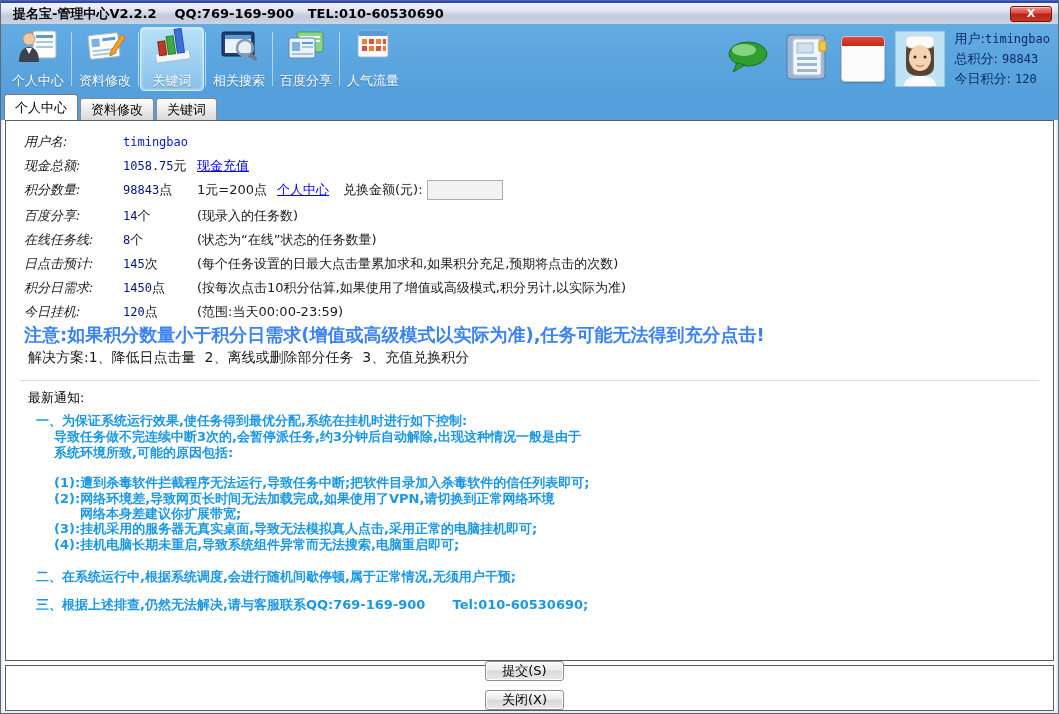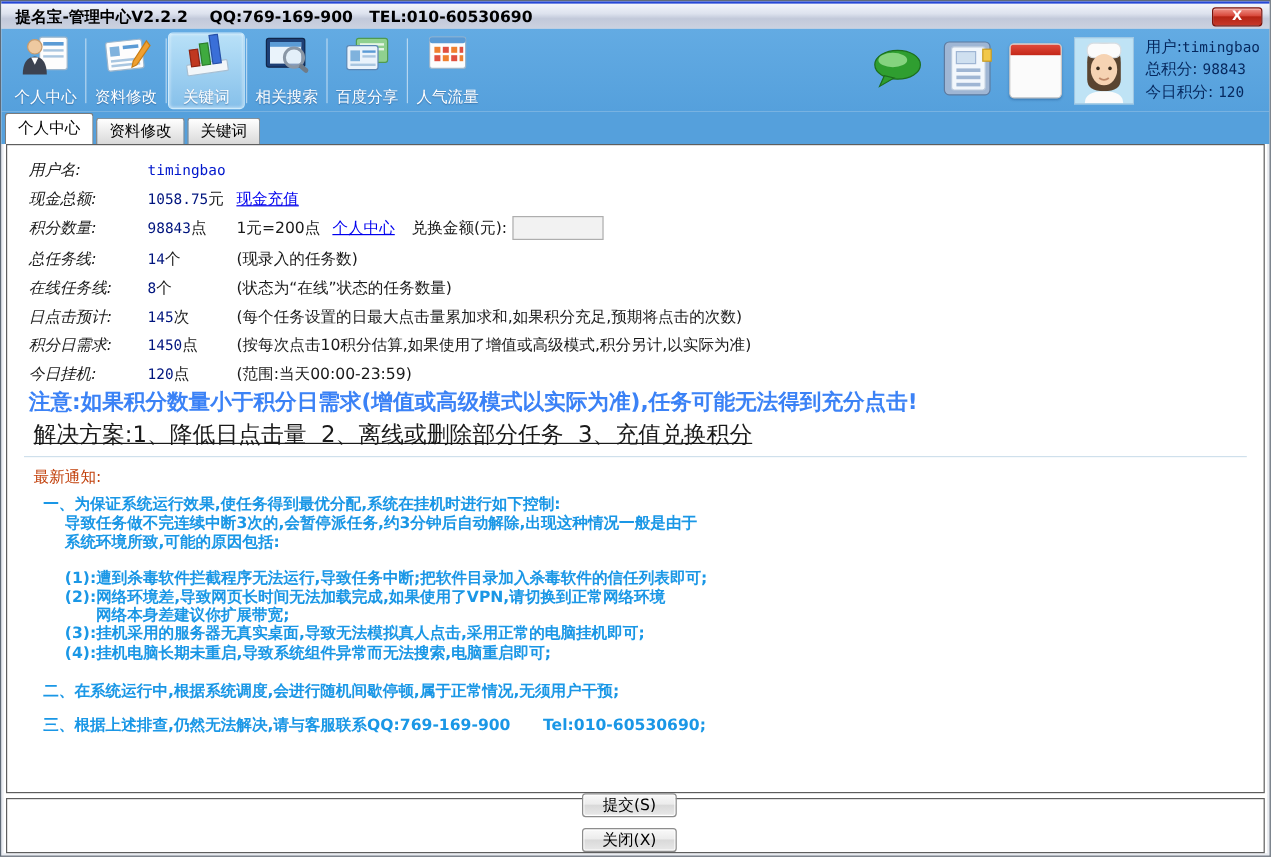--- a/index.html
+++ b/index.html
@@ -82,23 +82,23 @@
   .mono-blue{ font-family:"DejaVu Sans Mono","Liberation Mono",monospace; font-size:12px; color:#0017cc; }
   .link{ color:#0000ee; text-decoration:underline; cursor:pointer; font-size:13px; }
   .note{ color:#1a1a1a; }
   .rate{ margin-right:10px; }
   .ex-label{ margin-left:14px;text-align:center; }
   .ex-input{
     margin-left:4px; width:76px; height:20px; border:1px solid #aeaeae; background:#f2f2f2;
     font-size:12px; padding:0 4px; font-family:"DejaVu Sans Mono","Liberation Mono",monospace;
   }
   .warning{ position:absolute; left:18px; font-size:18px; font-weight:bold; color:#3b82f6; white-space:pre-wrap; }
-  .solution{ position:absolute; left:22px; font-size:19px; color:#1a1a1a; white-space:pre-wrap;text-decoration:underline; }
+  .solution{ position:absolute; left:22px; font-size:14px; color:#1a1a1a; white-space:pre-wrap; }
   .divider{ position:absolute; left:14px; right:14px; height:1px; background:#cfe0ec; }
-  .notice-title{ position:absolute; left:22px; font-size:13px; color:#c2410c; }
+  .notice-title{ position:absolute; left:22px; font-size:13px; color:#000000; }
   .blue-line{
     position:absolute; font-size:13px; font-weight:bold; color:#1a97e6; white-space:pre-wrap; line-height:15px;
   }
   
   .btn{
     min-width:72px; height:28px; padding:0 16px; font-size:13px; color:#000; cursor:pointer;
     background:linear-gradient(#f9f9f9, #ececec 45%, #d9d9d9 50%, #e9e9e9 100%);
     border:1px solid #8d8d8d; border-radius:3px;
     box-shadow:inset 0 0 0 1px #fff; font-family:inherit;
   }
@@ -281,21 +281,21 @@
     <div class="frow" style="top:58px">
       <span class="flabel">积分数量:</span>
       <span class="fval"><span class="num">98843</span><span>点</span></span>
       <span class="rate">1元=200点</span>
       <span class="link">个人中心</span>
       <span class="ex-label">兑换金额(元):</span>
       <input class="ex-input" value="" style="">
     </div>
 
     <div class="frow" style="top:84px">
-      <span class="flabel">总任务线:</span>
+      <span class="flabel">百度分享:</span>
       <span class="fval"><span class="num">14</span><span>个</span></span>
       <span class="note">(现录入的任务数)</span>
     </div>
 
     <div class="frow" style="top:108px">
       <span class="flabel">在线任务线:</span>
       <span class="fval"><span class="num">8</span><span>个</span></span>
       <span class="note">(状态为“在线”状态的任务数量)</span>
     </div>
 

